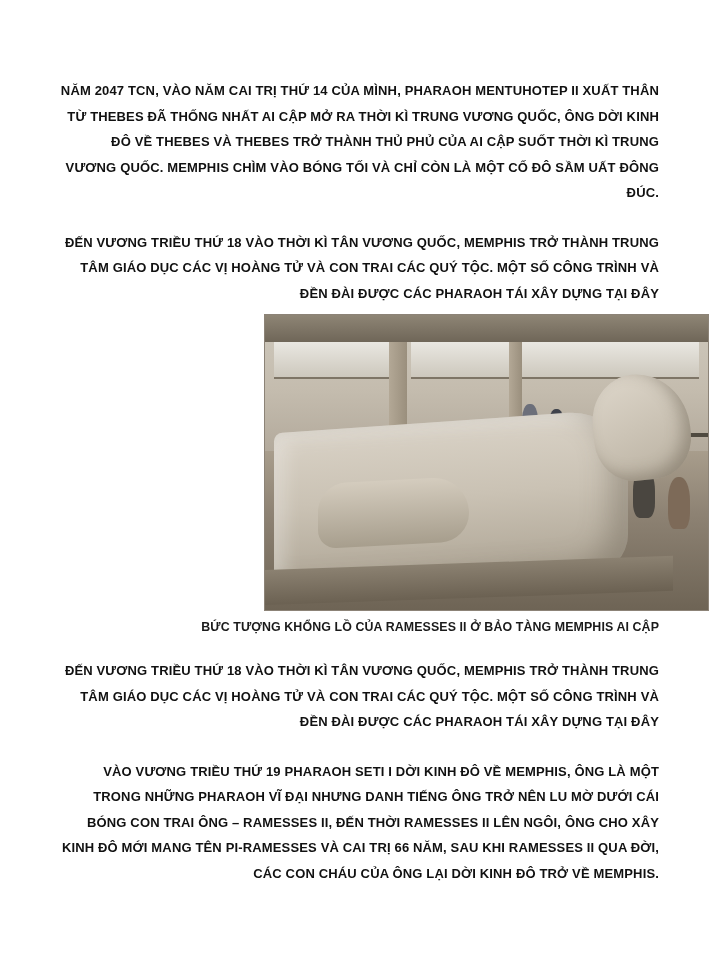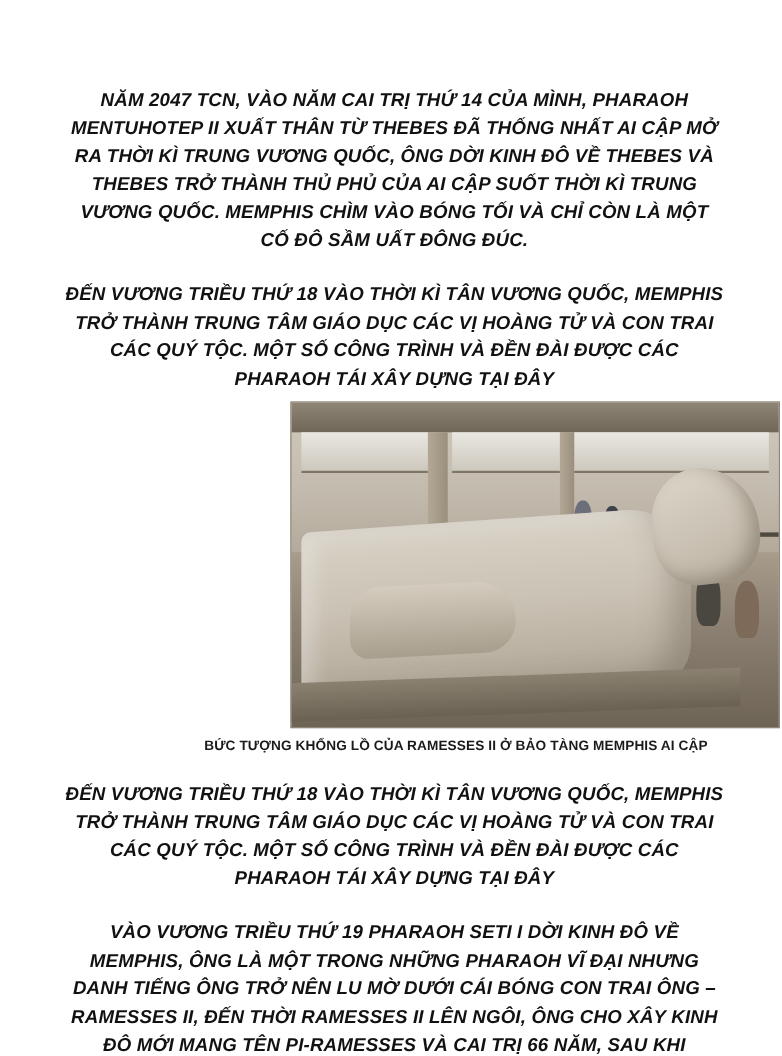--- a/index.html
+++ b/index.html
@@ -16,31 +16,30 @@
   }
   .page {
     position: relative;
     width: 711px;
     height: 960px;
     background: #ffffff;
     box-sizing: border-box;
     padding: 78px 52px 30px 58px;
   }
   .para {
-    font-size: 17px;
+    font-size: 13px;
     line-height: 25.5px;
     letter-spacing: 0.15px;
-    text-align: center;
+    text-align: right;
     margin: 0 0 24px 0;
     font-weight: 600;
     font-stretch: condensed;
     color: #111111;
     text-transform: uppercase;
     font-variant: small-caps;
-    font-style: italic;
   }
   .para.tight { margin-bottom: 8px; }
 
   .figure {
     margin: 0 0 4px 0;
     text-align: center;
   }
   .photo {
     width: 445px;
     height: 297px;
@@ -120,21 +119,21 @@
     width: 92%;
     height: 12%;
     background: linear-gradient(180deg,#8b8171,#6b6152);
     transform: skewY(-2deg);
   }
 
   .caption {
     font-size: 12.4px;
     line-height: 17px;
     letter-spacing: 0.1px;
-    text-align: center;
+    text-align: right;
     margin: 8px 0 22px 112px;
     font-weight: 600;
     color: #1a1a1a;
     text-transform: uppercase;
     font-variant: small-caps;
   }
 </style>
 </head>
 <body>
 

